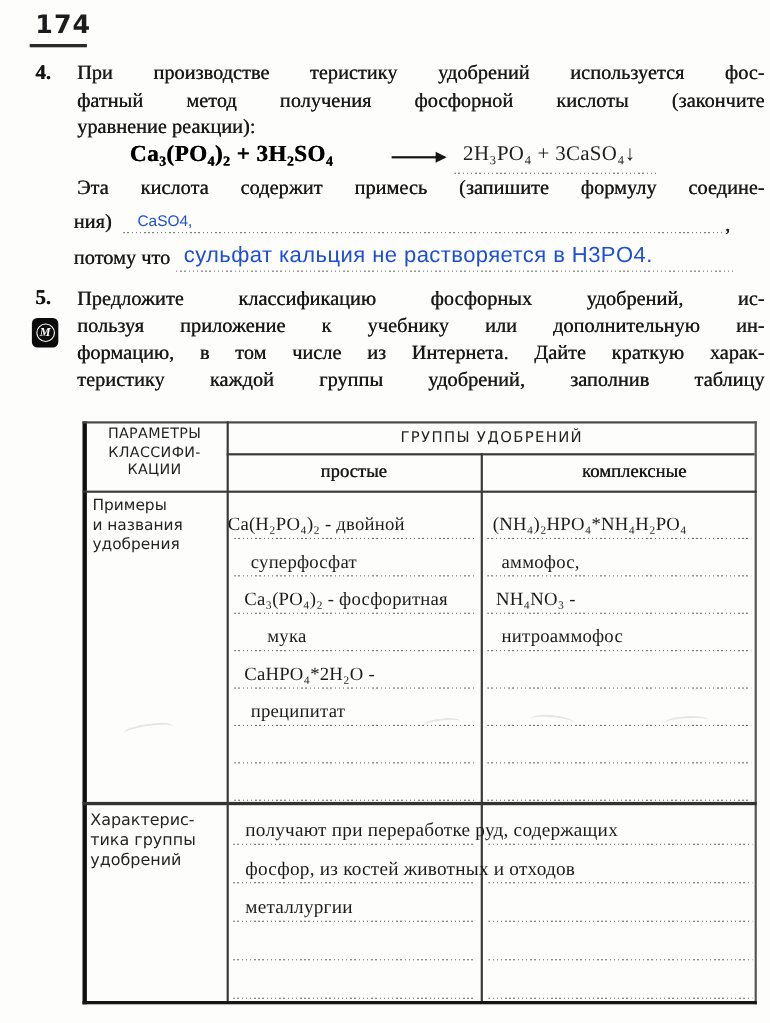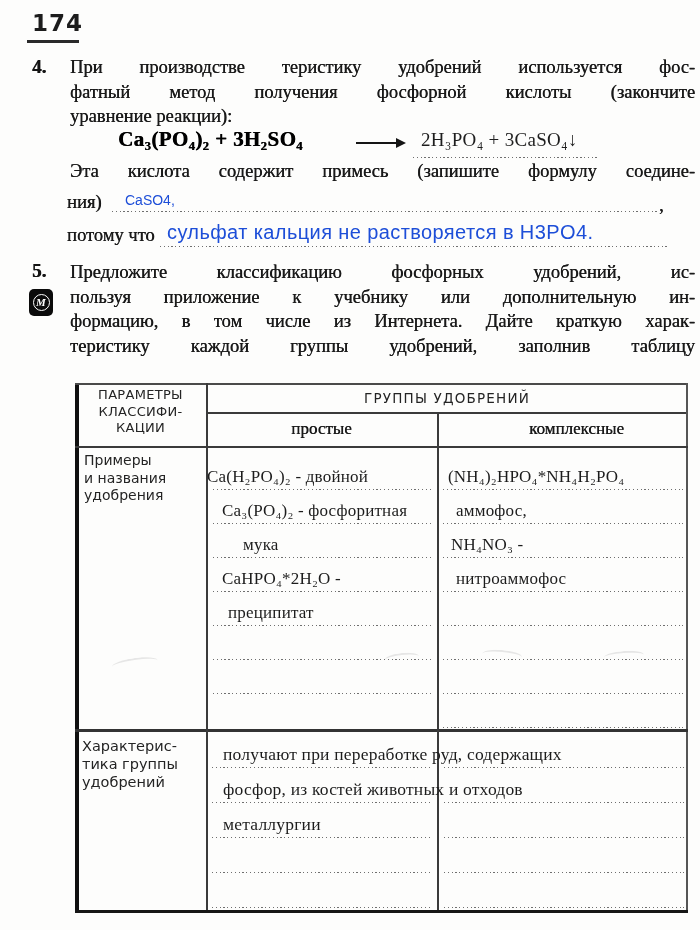--- a/index.html
+++ b/index.html
@@ -112,20 +112,24 @@
     <div>и названия</div>
     <div>удобрения</div>
   </div>
 
   <div class="abs" style="left:207px;top:448px;width:230px;padding-top:8px;">
     <div class="entry" style="height:34px;">
         <span class="txt" style="padding-left:0;">Ca(H₂PO₄)₂ - двойной</span>
         <span class="dotline dl" style="left:6px;width:219px;"></span>
       </div>
     <div class="entry" style="height:34px;">
+        <span class="txt" style="padding-left:21px;">суперфосфат</span>
+        <span class="dotline dl" style="left:6px;width:219px;"></span>
+      </div>
+    <div class="entry" style="height:34px;">
         <span class="txt" style="padding-left:15px;">Ca₃(PO₄)₂ - фосфоритная</span>
         <span class="dotline dl" style="left:6px;width:219px;"></span>
       </div>
     <div class="entry" style="height:34px;">
         <span class="txt" style="padding-left:36px;">мука</span>
         <span class="dotline dl" style="left:6px;width:219px;"></span>
       </div>
     <div class="entry" style="height:34px;">
         <span class="txt" style="padding-left:15px;">CaHPO₄*2H₂O -</span>
         <span class="dotline dl" style="left:6px;width:219px;"></span>

